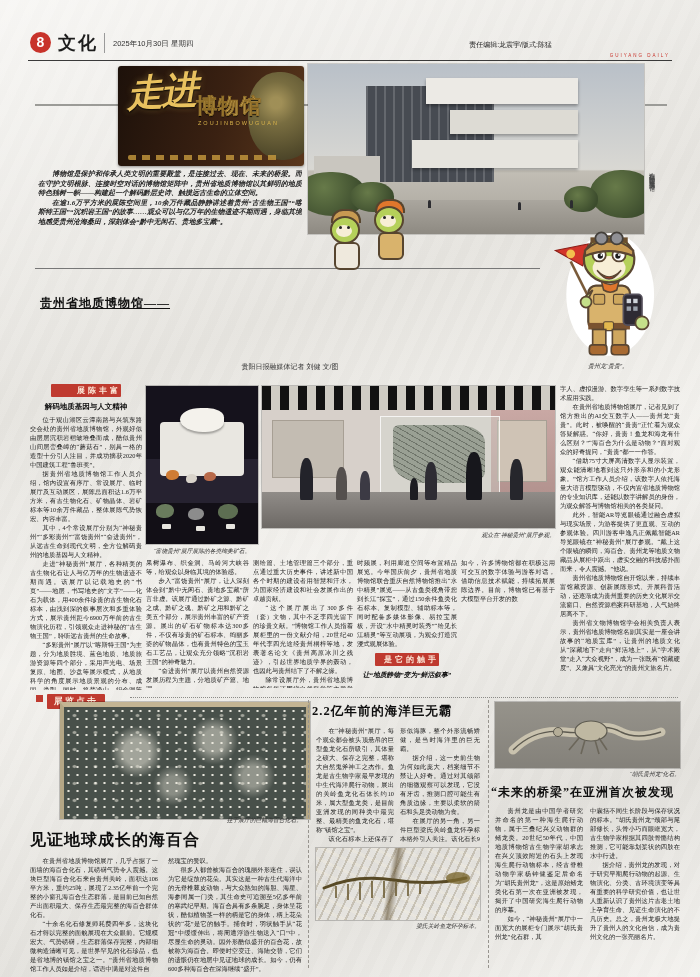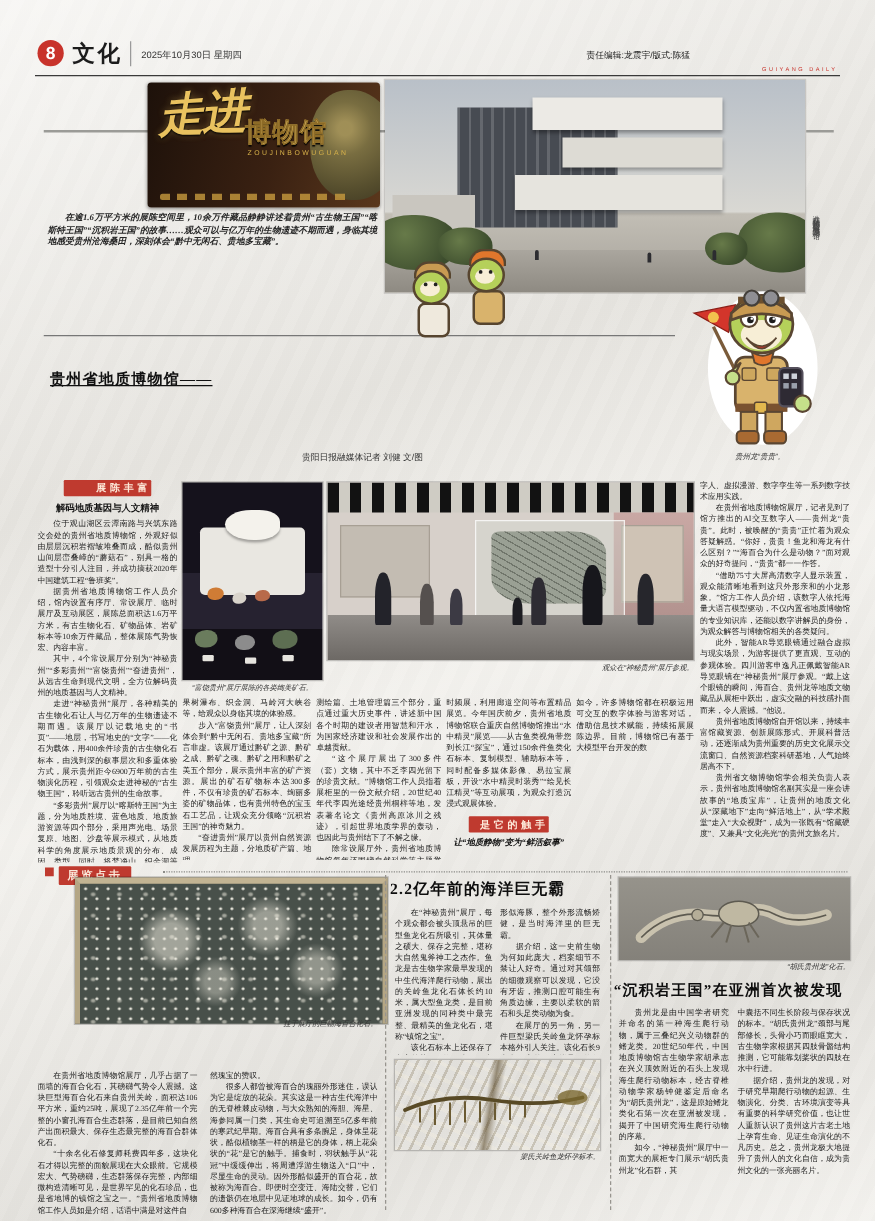--- a/index.html
+++ b/index.html
@@ -177,20 +177,21 @@
       <div class="mhead">
         <div class="mface"></div>
         <div class="meye" style="left:7px;"></div>
         <div class="meye" style="left:15px;"></div>
       </div>
       <div class="mbody" style="background:#d9b36c;"></div>
     </div>
   </div>
 
   <div id="intro">
+      <p>博物馆是保护和传承人类文明的重要殿堂，是连接过去、现在、未来的桥梁。而在守护文明根脉、连接时空对话的博物馆矩阵中，贵州省地质博物馆以其鲜明的地质特色独树一帜——构建起一个解码黔层史诗、触摸远古生命的立体空间。</p>
       <p>在逾1.6万平方米的展陈空间里，10余万件藏品静静讲述着贵州“古生物王国”“喀斯特王国”“沉积岩王国”的故事……观众可以与亿万年的生物遗迹不期而遇，身临其境地感受贵州沧海桑田，深刻体会“黔中无闲石、贵地多宝藏”。</p>
     </div>
   <div class="ruleline" style="left:35px;top:268px;width:505px;height:1px;background:#777;"></div>
 
   <div id="mascot">
     <svg width="112" height="136" viewBox="0 0 100 124">
       <ellipse cx="52" cy="66" rx="40" ry="56" fill="#ffffff"></ellipse>
       <line x1="16" y1="36" x2="34" y2="72" stroke="#7a5b3a" stroke-width="2.4"></line>
       <path d="M2,26 L32,20 L27,40 Z" fill="#d3352b" stroke="#8d1f18" stroke-width="1"></path>
       <circle cx="16" cy="29" r="4" fill="#f2c14e"></circle>
@@ -315,20 +316,21 @@
       </div>
   </div>
 
   <div id="band">
     <span class="sq"></span><span class="bx">展览点击</span>
   </div>
   <div id="banddots"></div>
 
   <div class="photo" id="pA" style="left:60px;top:702px;width:242px;height:112px;"></div>
   <div class="pcap" style="left:60px;top:817px;width:242px;text-align:right;">挂于展厅的巨幅海百合化石。</div>
+  <div class="bart-title" style="left:30px;top:830px;width:272px;">见证地球成长的海百合</div>
   <div class="colbox bart" style="left:30px;top:856px;width:128px;height:118px;">
     <div>
         <p>在贵州省地质博物馆展厅，几乎占据了一面墙的海百合化石，其磅礴气势令人震撼。这块巨型海百合化石来自贵州关岭，面积达106平方米，重约25吨，展现了2.35亿年前一个完整的小窗孔海百合生态群落，是目前已知自然产出面积最大、保存生态最完整的海百合群体化石。</p>
         <p>“十余名化石修复师耗费四年多，这块化石才得以完整的面貌展现在大众眼前。它规模宏大、气势磅礴，生态群落保存完整，内部细微构造清晰可见，是世界罕见的化石珍品，也是省地博的镇馆之宝之一。”贵州省地质博物馆工作人员如是介绍，话语中满是对这件自</p>
       </div>
   </div>
   <div class="colbox bart" style="left:168px;top:856px;width:134px;height:118px;">
     <div>
         <p class="noind">然瑰宝的赞叹。</p>
         <p>很多人都曾被海百合的瑰丽外形迷住，误认为它是绽放的花朵。其实这是一种古生代海洋中的无脊椎棘皮动物，与大众熟知的海胆、海星、海参同属一门类，其生命史可追溯至5亿多年前的寒武纪早期。海百合具有多条腕足，身体呈花状，酷似植物茎一样的柄是它的身体，柄上花朵状的“花”是它的触手。捕食时，羽状触手从“花冠”中缓缓伸出，将周遭浮游生物送入“口”中，尽显生命的灵动。因外形酷似盛开的百合花，故被称为海百合。即便时空变迁、海陆交替，它们的遗骸仍在地层中见证地球的成长。如今，仍有600多种海百合在深海继续“盛开”。</p>
@@ -365,21 +367,21 @@
   <div class="photo" id="pC" style="left:495px;top:702px;width:185px;height:66px;">
     <svg width="185" height="66" viewBox="0 0 185 66">
       <path d="M18,48 Q40,26 70,30 Q86,32 96,28 Q112,22 126,30 Q142,38 166,30" fill="none" stroke="#c9c2ae" stroke-width="9" stroke-linecap="round"></path>
       <path d="M18,48 Q40,26 70,30 Q86,32 96,28 Q112,22 126,30 Q142,38 166,30" fill="none" stroke="#5d5a50" stroke-width="1.4"></path>
       <ellipse cx="96" cy="29" rx="16" ry="10" fill="#bfb8a2" stroke="#5d5a50" stroke-width="1.2"></ellipse>
       <path d="M84,36 L74,48 M90,38 L86,52 M104,36 L112,48 M100,38 L104,52" stroke="#6b665a" stroke-width="1.6"></path>
       <circle cx="63" cy="30" r="4.5" fill="#b5ae98" stroke="#5d5a50" stroke-width="1"></circle>
     </svg>
   </div>
   <div class="pcap" style="left:495px;top:771px;width:185px;text-align:right;">“胡氏贵州龙”化石。</div>
-  <div class="bart-title" style="left:491px;top:783px;width:192px;font-size:12px;">“沉积岩王国”在亚洲首次被发现</div>
+  <div class="bart-title" style="left:491px;top:783px;width:192px;font-size:12px;">“未来的桥梁”在亚洲首次被发现</div>
   <div class="colbox bart" style="left:495px;top:806px;width:88px;height:168px;">
     <div>
         <p>贵州龙是由中国学者研究并命名的第一种海生爬行动物，属于三叠纪兴义动物群的鳍龙类。20世纪50年代，中国地质博物馆古生物学家胡承志在兴义顶效附近的石头上发现海生爬行动物标本，经古脊椎动物学家杨钟健鉴定后命名为“胡氏贵州龙”，这是原始鳍龙类化石第一次在亚洲被发现，揭开了中国研究海生爬行动物的序幕。</p>
         <p>如今，“神秘贵州”展厅中一面宽大的展柜专门展示“胡氏贵州龙”化石群，其</p>
       </div>
   </div>
   <div class="colbox bart" style="left:590px;top:806px;width:90px;height:168px;">
     <div>
         <p class="noind">中囊括不同生长阶段与保存状况的标本。“胡氏贵州龙”颈部与尾部修长，头骨小巧而眼眶宽大，古生物学家根据其四肢骨骼结构推测，它可能靠划桨状的四肢在水中行进。</p>
         <p>据介绍，贵州龙的发现，对于研究早期爬行动物的起源、生物演化、分类、古环境演变等具有重要的科学研究价值，也让世人重新认识了贵州这片古老土地上孕育生命、见证生命演化的不凡历史。总之，贵州龙极大地提升了贵州人的文化自信，成为贵州文化的一张亮丽名片。</p>

